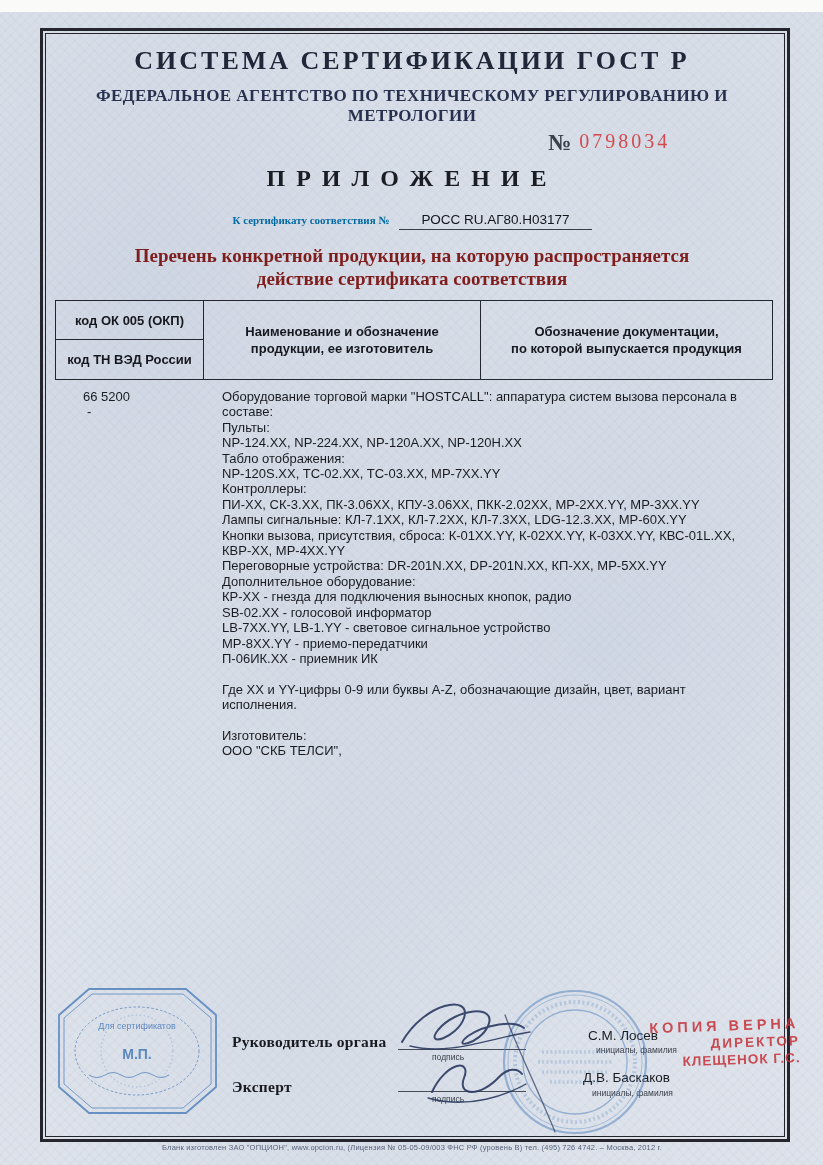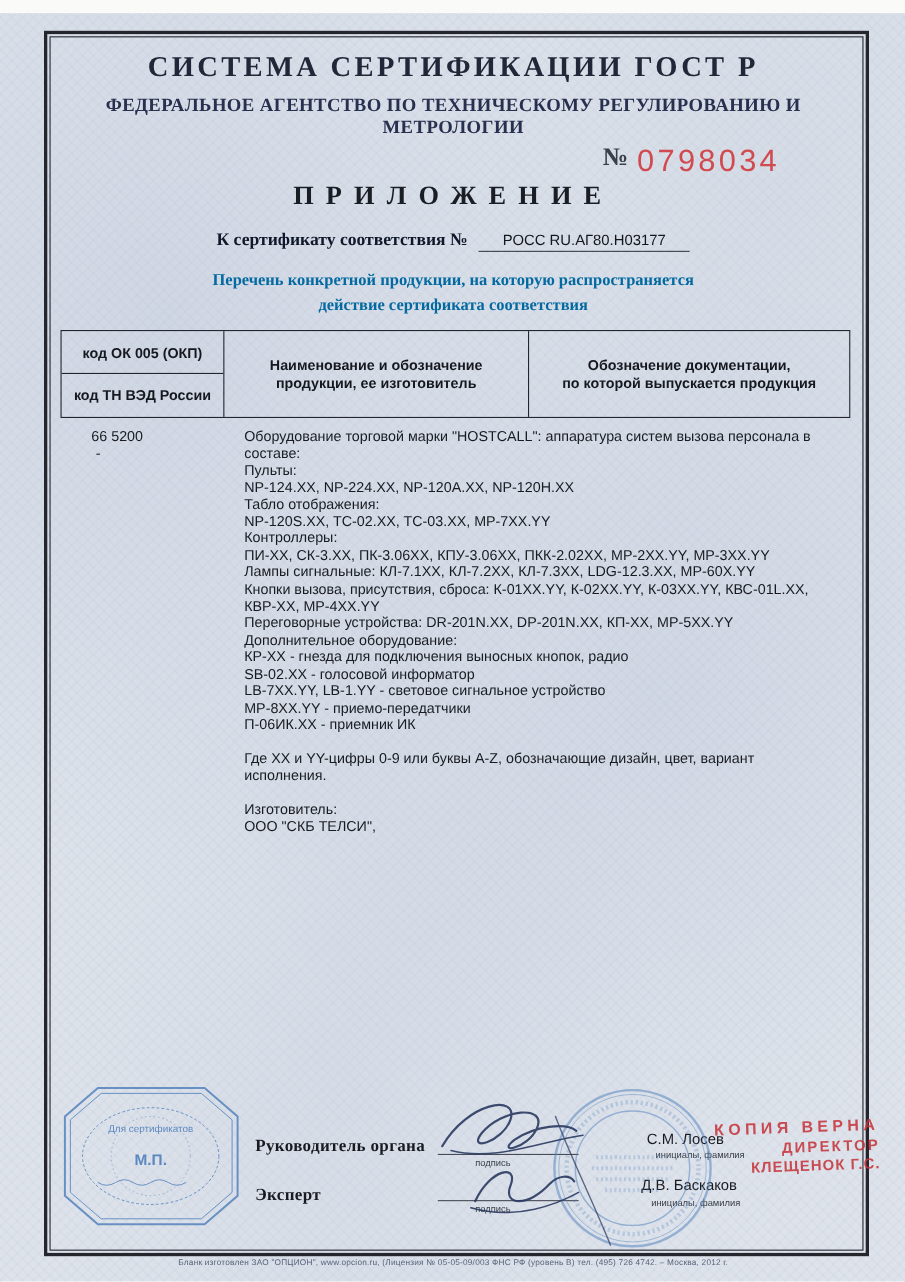--- a/index.html
+++ b/index.html
@@ -21,33 +21,33 @@
   .abs{position:absolute;}
   .center{left:40px;width:744px;text-align:center;}
 
   .sys-title{top:46px;font-family:"Liberation Serif",serif;font-weight:700;font-size:26px;
     letter-spacing:3px;color:#202738;}
   .agency{top:86px;font-family:"Liberation Serif",serif;font-weight:700;font-size:17px;
     letter-spacing:.4px;color:#27304e;}
 
   .numline{top:130px;left:548px;width:230px;white-space:nowrap;}
   .num-label{font-family:"Liberation Serif",serif;font-size:23px;color:#3a3f4a;font-weight:700;vertical-align:top;}
-  .num-value{font-family:Liberation Sans, sans-serif;font-size:28px;color:#d14a50;
+  .num-value{font-family:Liberation Serif, serif;font-size:20px;color:#d14a50;
     letter-spacing:3px;margin-left:8px;}
 
   .app-title{top:165px;font-family:"Liberation Serif",serif;font-weight:700;font-size:24px;
     letter-spacing:11px;color:#1b1d24;}
 
   .certline{top:210px;}
-  .cert-label{font-family:"Liberation Serif",serif;font-weight:700;font-size:16px;color:#0f172a;}
+  .cert-label{font-family:"Liberation Serif",serif;font-weight:700;font-size:11px;color:#0369a1;}
   .cert-number{font-size:13.5px;color:#14161c;border-bottom:1.2px solid #3a3d46;
     padding:0 22px 2px 22px;margin-left:10px;}
 
-  .scope{top:244px;font-family:"Liberation Serif",serif;font-weight:700;font-size:15px;
-    color:#0369a1;line-height:23px;}
+  .scope{top:244px;font-family:"Liberation Serif",serif;font-weight:700;font-size:19px;
+    color:#7f1d1d;line-height:23px;}
 
   .tbl{left:55px;top:300px;width:716px;height:78px;display:grid;
     grid-template-columns:148px 277px 291px;border:1.7px solid #23262f;
     font-weight:700;font-size:13px;color:#16181f;}
   .tbl .c1{border-right:1.7px solid #23262f;display:grid;grid-template-rows:1fr 1fr;}
   .tbl .c1a{border-bottom:1.7px solid #23262f;display:flex;align-items:center;justify-content:center;}
   .tbl .c1b{display:flex;align-items:center;justify-content:center;}
   .tbl .c2{border-right:1.7px solid #23262f;display:flex;align-items:center;justify-content:center;
     text-align:center;white-space:pre-line;line-height:17px;}
   .tbl .c3{display:flex;align-items:center;justify-content:center;text-align:center;

